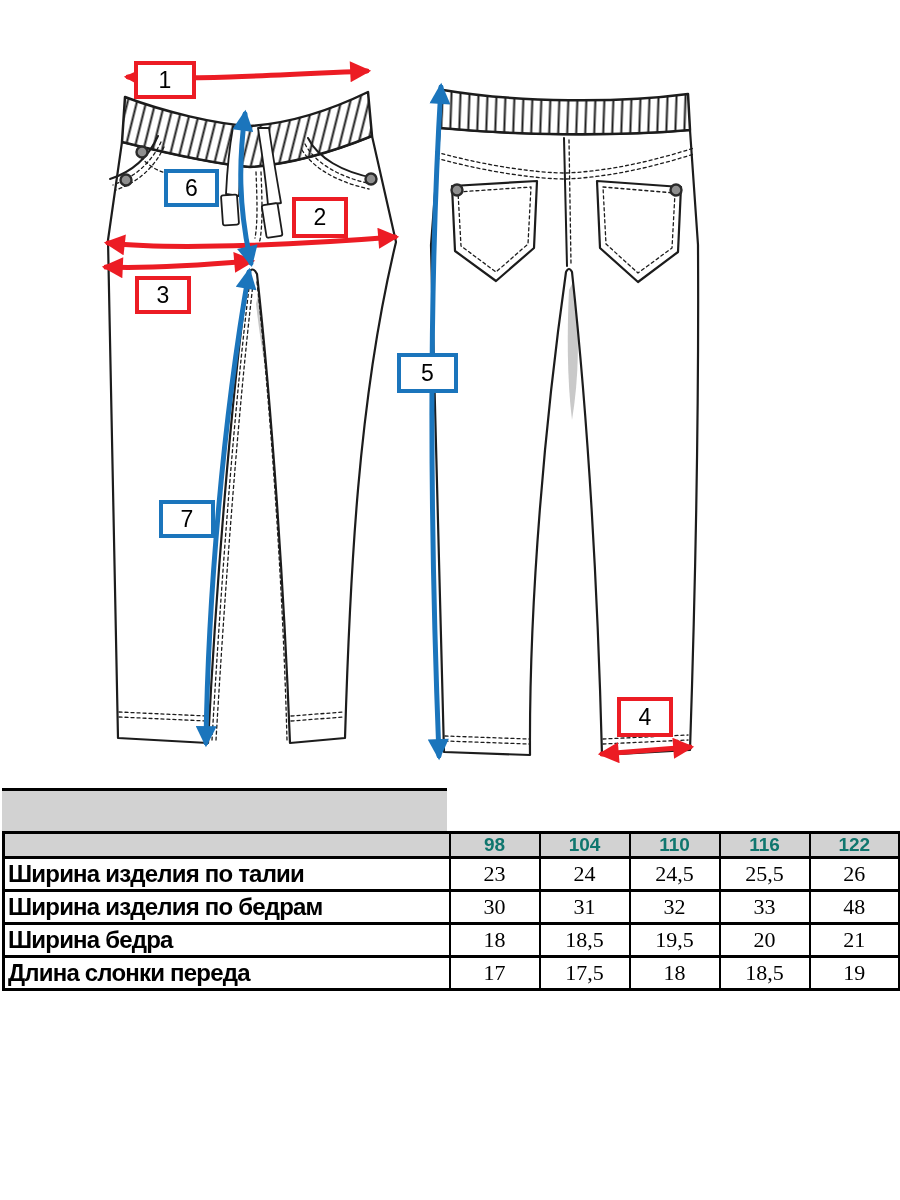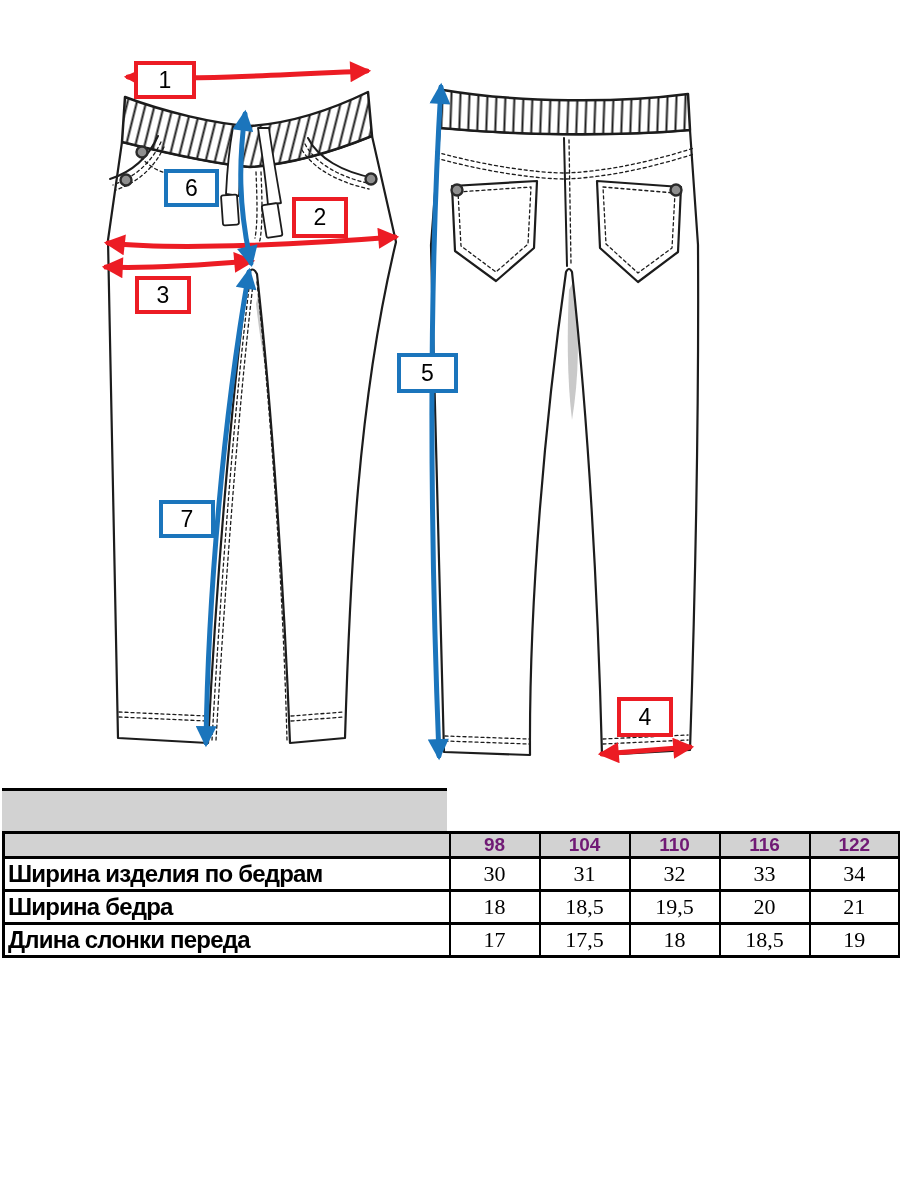--- a/index.html
+++ b/index.html
@@ -16,21 +16,21 @@
   .callout.red{border:4px solid var(--red);}
   .callout.blue{border:4px solid var(--blue);}
   .gray-band{position:absolute;left:2px;top:788px;width:445px;height:43px;background:var(--thgray);
              border-top:3px solid #000;box-sizing:border-box;z-index:2;}
   .sizes-table{position:absolute;left:2px;top:831px;width:896px;border-collapse:collapse;
                table-layout:fixed;z-index:2;border:3px solid #000;}
   .sizes-table th,.sizes-table td{border-left:2px solid #000;border-right:2px solid #000;
                border-top:3px solid #000;border-bottom:3px solid #000;
                box-sizing:border-box;overflow:hidden;white-space:nowrap;padding:0;}
   .sizes-table thead th{background:var(--thgray);font:bold 19px "Liberation Sans",sans-serif;
-               height:20px;text-align:center;color:#701a75;}
+               height:20px;text-align:center;color:#0f766e;}
   .sizes-table td.lbl{font:bold 24px "Liberation Sans",sans-serif;letter-spacing:-0.8px;
                text-align:left;padding-left:3px;height:33px;color:#000;}
   .sizes-table td.val{font:22px "Liberation Serif",serif;text-align:center;color:#000;}
 </style>
 </head>
 <body>
 
 <div class="canvas">
 
   <svg class="diagram-svg" width="900" height="790" viewBox="0 0 900 790">
@@ -189,26 +189,34 @@
         <th></th>
         <th>98</th>
         <th>104</th>
         <th>110</th>
         <th>116</th>
         <th>122</th>
       </tr>
     </thead>
     <tbody>
       <tr>
+        <td class="lbl">Ширина изделия по талии</td>
+        <td class="val">23</td>
+        <td class="val">24</td>
+        <td class="val">24,5</td>
+        <td class="val">25,5</td>
+        <td class="val">26</td>
+      </tr>
+      <tr>
         <td class="lbl">Ширина изделия по бедрам</td>
         <td class="val">30</td>
         <td class="val">31</td>
         <td class="val">32</td>
         <td class="val">33</td>
-        <td class="val">34</td>
+        <td class="val">48</td>
       </tr>
       <tr>
         <td class="lbl">Ширина бедра</td>
         <td class="val">18</td>
         <td class="val">18,5</td>
         <td class="val">19,5</td>
         <td class="val">20</td>
         <td class="val">21</td>
       </tr>
       <tr>

